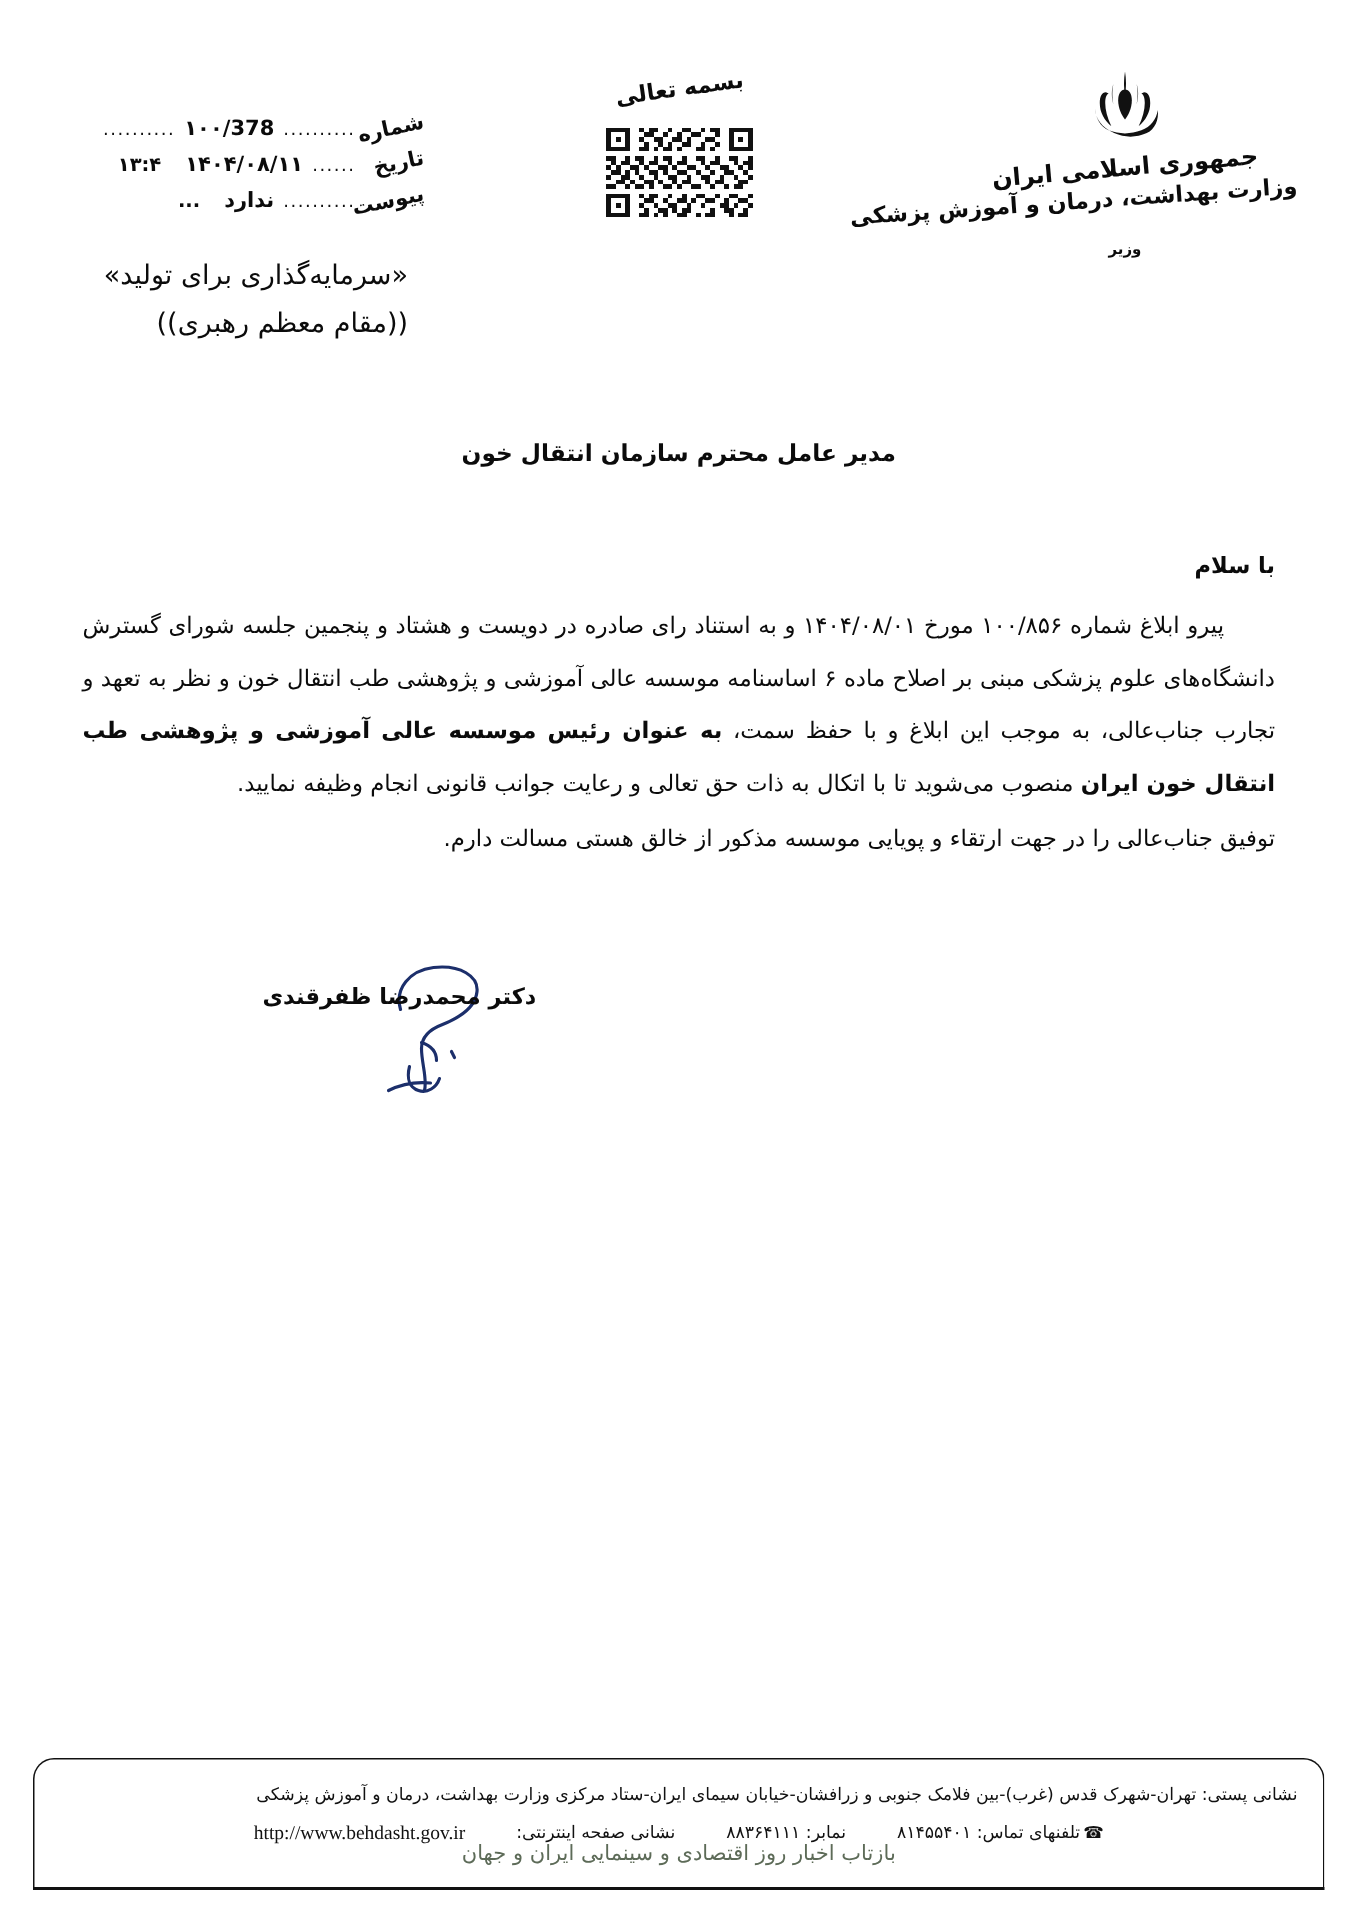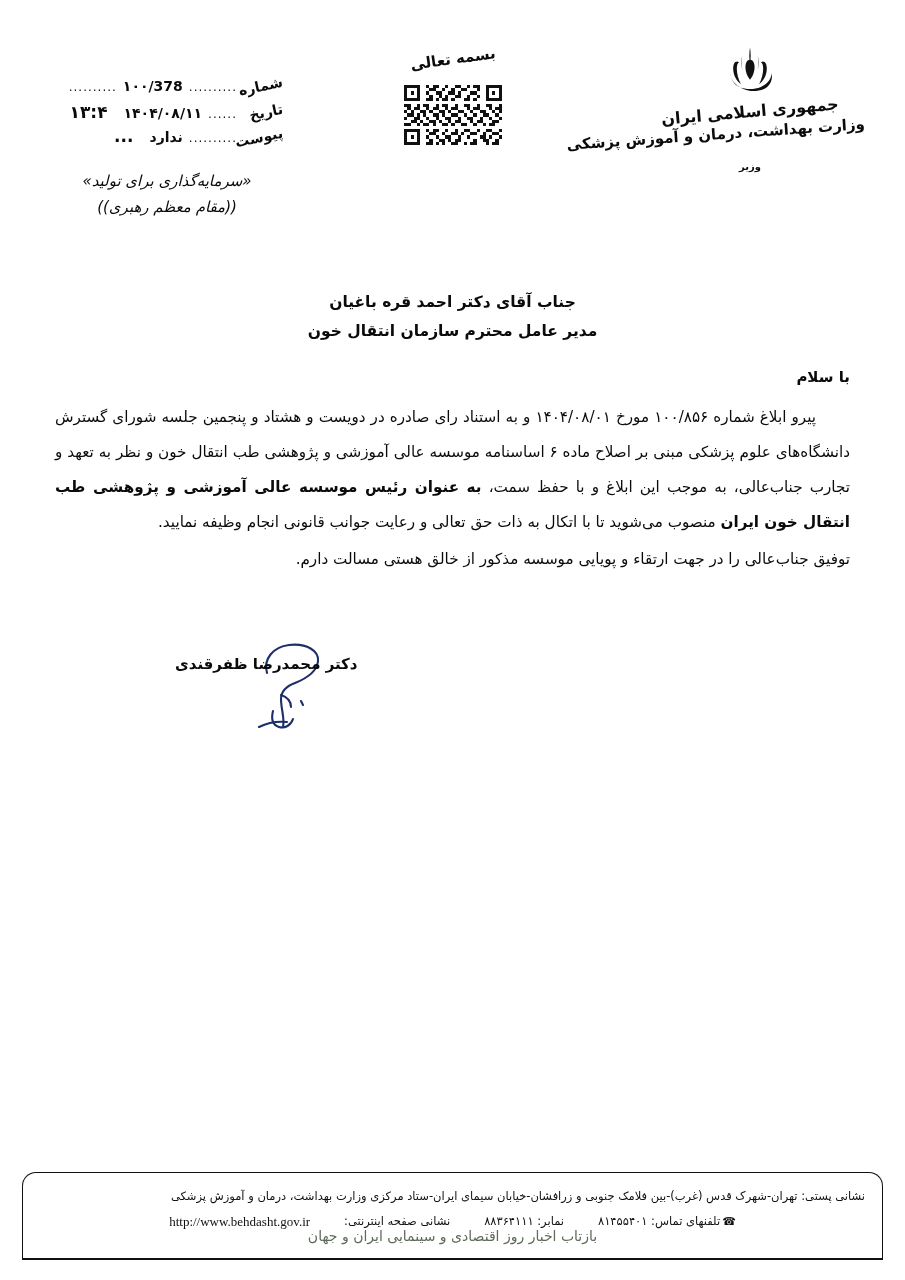--- a/index.html
+++ b/index.html
@@ -119,37 +119,35 @@
     color: #111;
     font-size: 12px;
     padding: 0 2px;
   }
   .meta-value {
     font-size: 14px;
     font-weight: 600;
     padding: 0 4px;
   }
   .meta-extra {
-    font-size: 17px;
+    font-size: 13px;
     font-weight: 600;
     margin-right: 12px;
     min-width: 30px;
   }
 
   
   .slogan {
     position: absolute;
     left: 62px;
     top: 168px;
     width: 210px;
-    text-align: center;
-    font-size: 15px;
+    font-size: 18px;
     line-height: 1.75;
     font-weight: 500;
-    font-style: italic;
   }
 
   
   .addressee {
     position: absolute;
     top: 288px;
     right: 45px;
     left: 45px;
     text-align: center;
     font-size: 15.5px;
@@ -480,21 +478,20 @@
       </div>
     </div>
   </div>
 
   <div class="slogan">
     <div>«سرمایه‌گذاری برای تولید»</div>
     <div>((مقام معظم رهبری))</div>
   </div>
 
   <div class="addressee">
-    <div>جناب آقای دکتر احمد قره باغیان</div>
     <div>مدیر عامل محترم سازمان انتقال خون</div>
   </div>
 
   <div class="salutation">با سلام</div>
 
   <div class="body">
     <p class="p1"><span>پیرو ابلاغ شماره ۱۰۰/۸۵۶ مورخ ۱۴۰۴/۰۸/۰۱ و به استناد رای صادره در دویست و هشتاد و پنجمین جلسه شورای گسترش دانشگاه‌های علوم پزشکی مبنی بر اصلاح ماده ۶ اساسنامه موسسه عالی آموزشی و پژوهشی طب انتقال خون و نظر به تعهد و تجارب جناب‌عالی، به موجب این ابلاغ و با حفظ سمت، </span><b>به عنوان رئیس موسسه عالی آموزشی و پژوهشی طب انتقال خون ایران</b><span> منصوب می‌شوید تا با اتکال به ذات حق تعالی و رعایت جوانب قانونی انجام وظیفه نمایید.</span></p>
     <p class="p2">توفیق جناب‌عالی را در جهت ارتقاء و پویایی موسسه مذکور از خالق هستی مسالت دارم.</p>
   </div>
 

